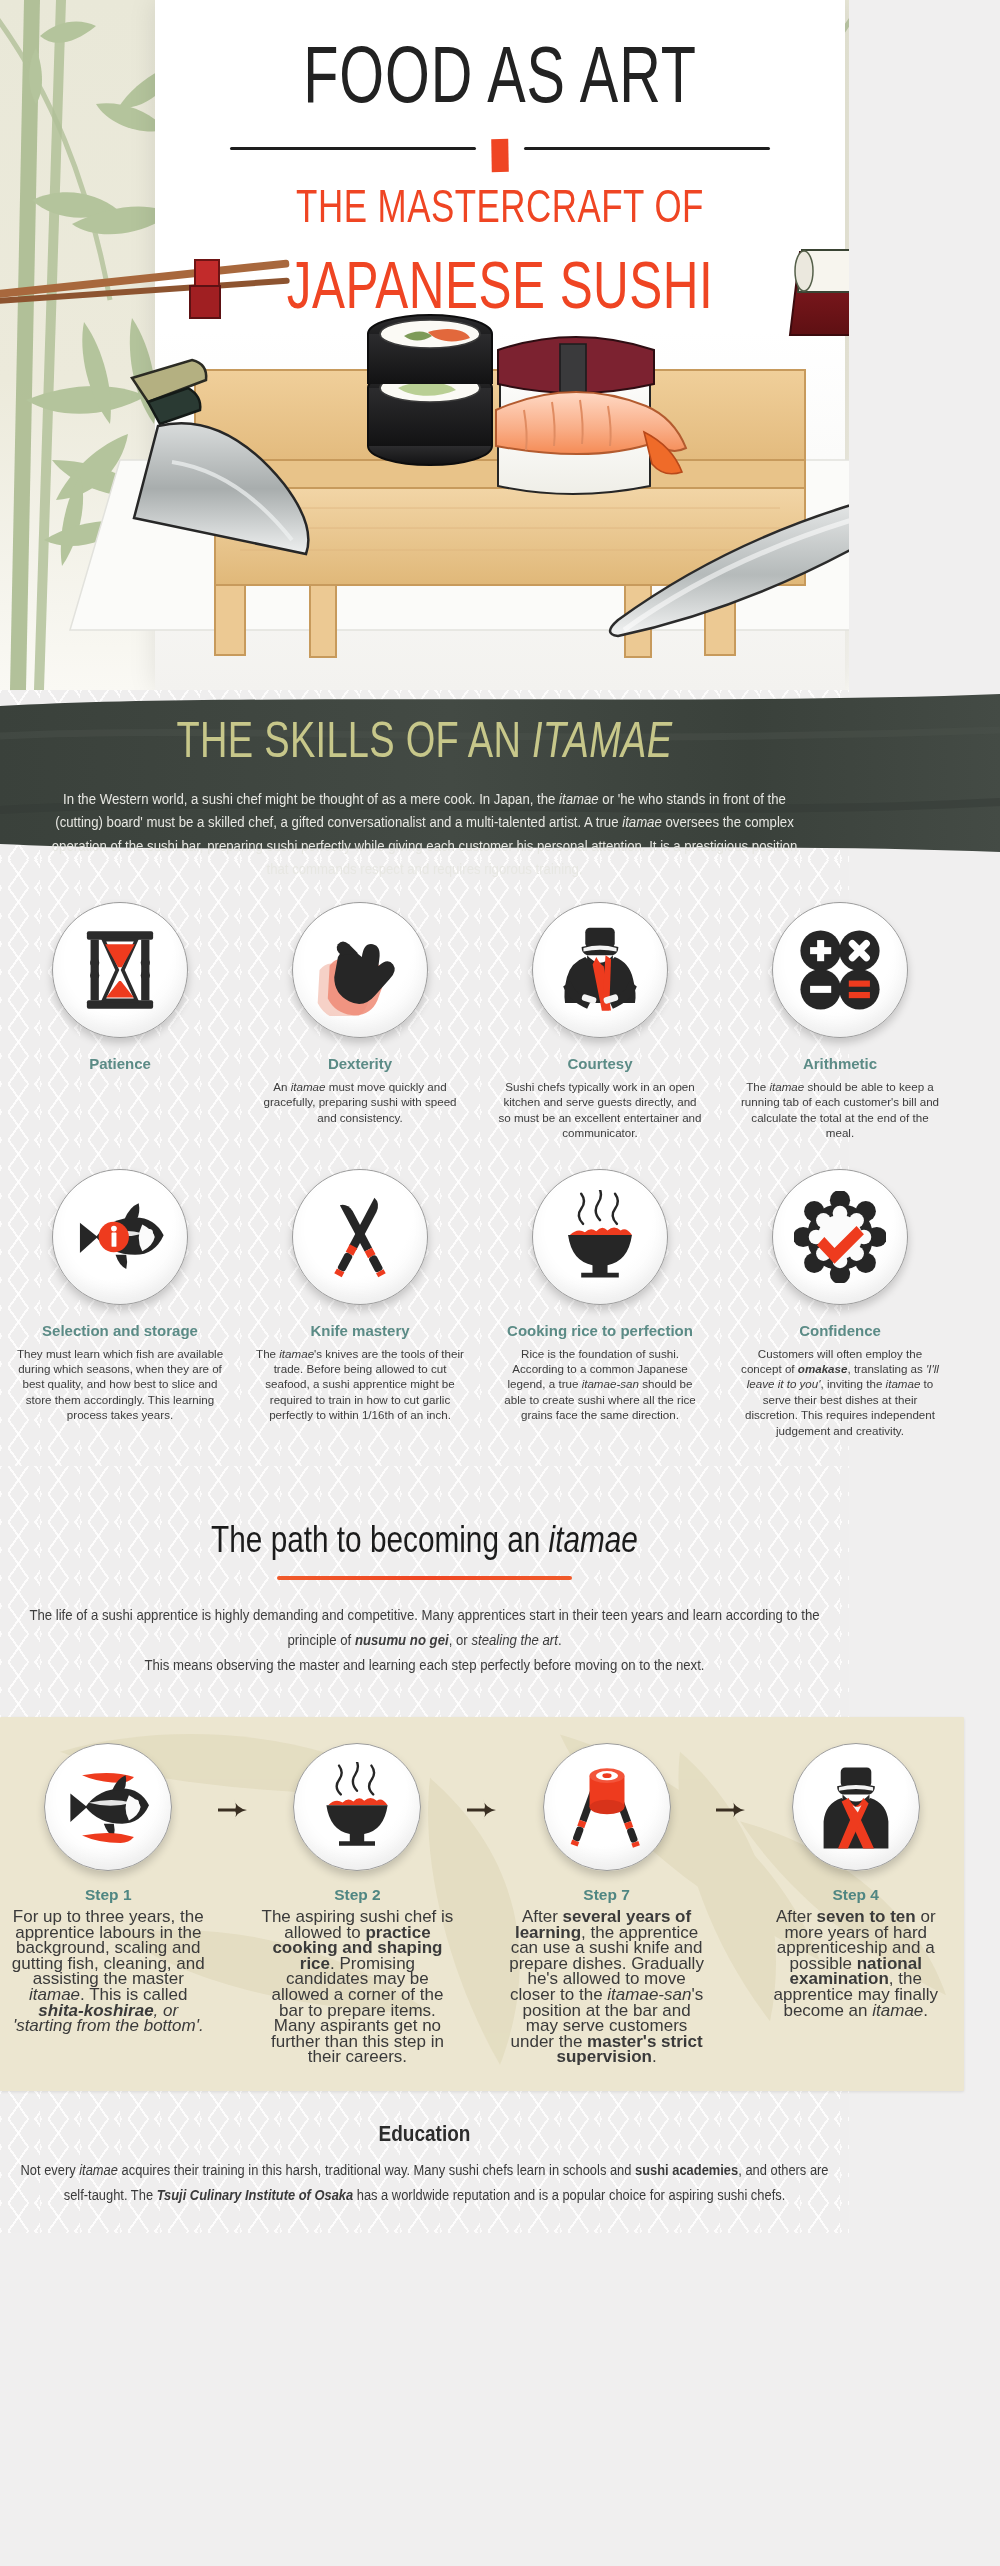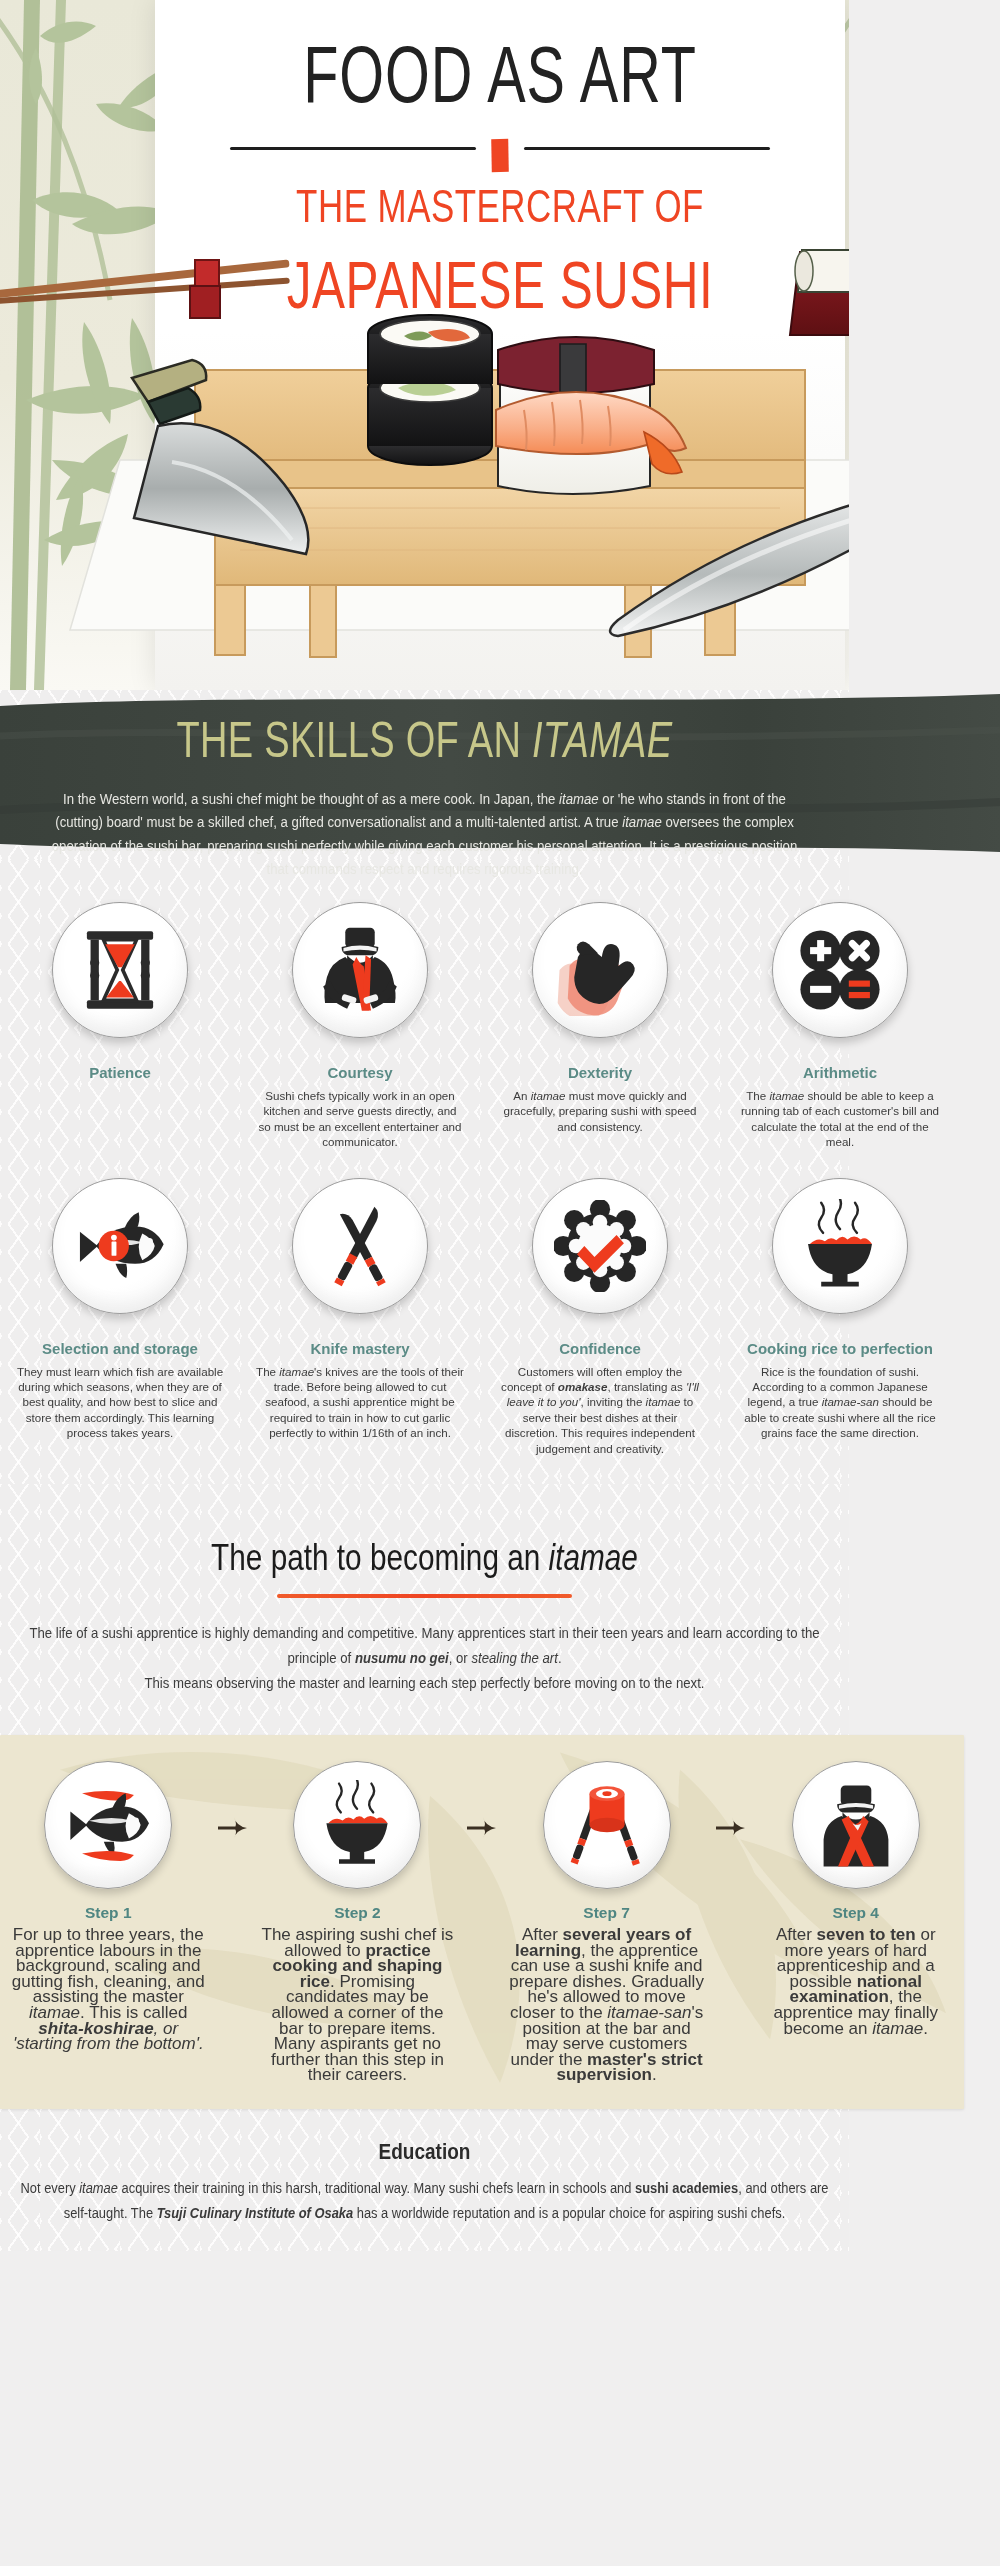--- a/index.html
+++ b/index.html
@@ -105,21 +105,21 @@
   .skill { width: 240px; padding: 0 16px; text-align: center; }
   .circle {
     width: 136px; height: 136px; border-radius: 50%; margin: 0 auto;
     background: radial-gradient(circle at 38% 30%, #ffffff 0%, #ffffff 55%, #f1f1f1 100%);
     border: 1px solid #9c9c9c;
     box-shadow: 0 5px 9px rgba(0,0,0,0.18), inset 0 -10px 16px rgba(0,0,0,0.045);
     display: flex; align-items: center; justify-content: center;
   }
   .circle svg { display: block; }
   .skill-title {
-    color: #5b8b86; font-weight: bold; font-size: 15px; margin-top: 26px; line-height: 18px;
+    color: #5b8b86; font-weight: bold; font-size: 15px; margin-top: 17px; line-height: 18px;
   }
   .skill-body {
     font-size: 11.6px; line-height: 15.4px; color: #3c3c3c; margin-top: 6px;
   }
   .skill-body i { font-style: italic; }
   .skill-body b { font-weight: bold; }
   .skill-row.second { margin-top: 28px; justify-content: center; }
 
   
   .path-sec { padding-top: 52px; }
@@ -412,54 +412,54 @@
             <path d="M34 22 L66 22 L52 47 L48 47 Z" fill="#ee3b1e"></path>
             <path d="M49 62 L51 62 L65 80 L35 80 Z" fill="#ee3b1e"></path>
           </svg>
         </div>
         <div class="skill-title">Patience</div>
       </div>
 
       <div class="skill">
         <div class="circle">
           <svg width="92" height="92" viewBox="0 0 100 100" aria-hidden="true">
+            <g transform="translate(-22,10)">
+              <path d="M28 40 q8 -10 18 -6 l22 16 q6 -14 16 -10 q8 4 4 16 l-8 22 q-8 18 -28 16 q-18 -2 -26 -18 Z" fill="#f3c2b4" opacity="0.75"></path>
+            </g>
+            <g transform="translate(-11,5)">
+              <path d="M28 40 q8 -10 18 -6 l22 16 q6 -14 16 -10 q8 4 4 16 l-8 22 q-8 18 -28 16 q-18 -2 -26 -18 Z" fill="#ef8a74" opacity="0.85"></path>
+            </g>
+            <g>
+              <path d="M26 36 q6 -12 16 -8 l10 8 q2 -16 12 -14 q9 2 7 16 l-1 8 q10 -10 16 -2 q5 7 -4 16 l-16 18 q-12 14 -28 6 q-16 -8 -16 -26 Z" fill="#262626"></path>
+              <path d="M30 34 q-8 -6 -4 -12 q5 -6 12 0 l10 10 Z" fill="#262626"></path>
+            </g>
+          </svg>
+        </div>
+        <div class="skill-title">Dexterity</div>
+        <div class="skill-body">An <i>itamae</i> must move quickly and gracefully, preparing sushi with speed and consistency.</div>
+      </div>
+
+      <div class="skill">
+        <div class="circle">
+          <svg width="92" height="92" viewBox="0 0 100 100" aria-hidden="true">
             <rect x="34" y="4" width="32" height="22" rx="5" fill="#262626"></rect>
             <path d="M30 25 q20 -6 40 0 q0 7 -6 9 l-28 0 q-6 -2 -6 -9Z" fill="#262626"></path>
             <path d="M32 26 q18 -5 36 0 l0 4 q-18 -4 -36 0Z" fill="#f3f3f3"></path>
             <path d="M36 34 q14 16 28 0 l0 6 q-14 14 -28 0Z" fill="#262626"></path>
             <path d="M34 36 q16 18 32 0 q16 6 20 24 q4 16 2 26 l-76 0 q-2 -12 2 -28 q4 -16 20 -22Z" fill="#262626"></path>
             <path d="M46 36 q4 8 8 10 l8 48 l-10 0 l-10 -50Z" fill="#ee3b1e"></path>
             <path d="M56 34 l6 4 l-2 56 l-8 0Z" fill="#ee3b1e"></path>
             <path d="M18 62 q6 16 22 22 l-4 8 q-20 -8 -26 -24Z" fill="#262626"></path>
             <path d="M82 62 q-6 16 -22 22 l4 8 q20 -8 26 -24Z" fill="#262626"></path>
             <rect x="30" y="78" width="16" height="7" rx="3" fill="#f3f3f3" transform="rotate(18 38 82)"></rect>
             <rect x="54" y="78" width="16" height="7" rx="3" fill="#f3f3f3" transform="rotate(-18 62 82)"></rect>
           </svg>
         </div>
         <div class="skill-title">Courtesy</div>
         <div class="skill-body">Sushi chefs typically work in an open kitchen and serve guests directly, and so must be an excellent entertainer and communicator.</div>
-      </div>
-
-      <div class="skill">
-        <div class="circle">
-          <svg width="92" height="92" viewBox="0 0 100 100" aria-hidden="true">
-            <g transform="translate(-22,10)">
-              <path d="M28 40 q8 -10 18 -6 l22 16 q6 -14 16 -10 q8 4 4 16 l-8 22 q-8 18 -28 16 q-18 -2 -26 -18 Z" fill="#f3c2b4" opacity="0.75"></path>
-            </g>
-            <g transform="translate(-11,5)">
-              <path d="M28 40 q8 -10 18 -6 l22 16 q6 -14 16 -10 q8 4 4 16 l-8 22 q-8 18 -28 16 q-18 -2 -26 -18 Z" fill="#ef8a74" opacity="0.85"></path>
-            </g>
-            <g>
-              <path d="M26 36 q6 -12 16 -8 l10 8 q2 -16 12 -14 q9 2 7 16 l-1 8 q10 -10 16 -2 q5 7 -4 16 l-16 18 q-12 14 -28 6 q-16 -8 -16 -26 Z" fill="#262626"></path>
-              <path d="M30 34 q-8 -6 -4 -12 q5 -6 12 0 l10 10 Z" fill="#262626"></path>
-            </g>
-          </svg>
-        </div>
-        <div class="skill-title">Dexterity</div>
-        <div class="skill-body">An <i>itamae</i> must move quickly and gracefully, preparing sushi with speed and consistency.</div>
       </div>
 
       <div class="skill">
         <div class="circle">
           <svg width="88" height="88" viewBox="0 0 100 100" aria-hidden="true">
             <circle cx="28" cy="28" r="23" fill="#262626"></circle>
             <circle cx="72" cy="28" r="23" fill="#262626"></circle>
             <circle cx="28" cy="72" r="23" fill="#262626"></circle>
             <circle cx="72" cy="72" r="23" fill="#262626"></circle>
             <rect x="16" y="24" width="24" height="8" fill="#fff"></rect>
@@ -515,20 +515,36 @@
               <rect x="47" y="92" width="9" height="5" fill="#ee3b1e"></rect>
             </g>
           </svg>
         </div>
         <div class="skill-title">Knife mastery</div>
         <div class="skill-body">The <i>itamae</i>'s knives are the tools of their trade. Before being allowed to cut seafood, a sushi apprentice might be required to train in how to cut garlic perfectly to within 1/16th of an inch.</div>
       </div>
 
       <div class="skill">
         <div class="circle">
+          <svg width="94" height="94" viewBox="0 0 100 100" aria-hidden="true">
+            <g fill="none" stroke="#262626" stroke-width="2.6" stroke-linecap="round">
+              <path d="M32 36 q-8 -8 -2 -16 q6 -8 0 -16"></path>
+              <path d="M50 32 q-8 -9 -2 -18 q6 -9 0 -18"></path>
+              <path d="M68 36 q-8 -8 -2 -16 q6 -8 0 -16"></path>
+            </g>
+            <path d="M18 48 q8 -8 16 -3 q6 -6 12 -1 q6 -7 12 -1 q7 -6 14 0 q6 -4 12 5 Z" fill="#ee3b1e"></path>
+            <path d="M16 48 l68 0 q-4 28 -26 32 l0 8 l12 0 l0 5 l-40 0 l0 -5 l12 0 l0 -8 q-22 -4 -26 -32Z" fill="#262626"></path>
+          </svg>
+        </div>
+        <div class="skill-title">Cooking rice to perfection</div>
+        <div class="skill-body">Rice is the foundation of sushi. According to a common Japanese legend, a true <i>itamae-san</i> should be able to create sushi where all the rice grains face the same direction.</div>
+      </div>
+
+      <div class="skill">
+        <div class="circle">
           <svg width="92" height="92" viewBox="0 0 100 100" aria-hidden="true">
             <g fill="#262626">
               <circle cx="50" cy="10" r="11"></circle>
                 <circle cx="78" cy="22" r="11"></circle>
                 <circle cx="90" cy="50" r="11"></circle>
               <circle cx="78" cy="78" r="11"></circle>
                 <circle cx="50" cy="90" r="11"></circle>
                 <circle cx="22" cy="78" r="11"></circle>
               <circle cx="10" cy="50" r="11"></circle>
                 <circle cx="22" cy="22" r="11"></circle>
@@ -543,36 +559,20 @@
                 <circle cx="32" cy="68" r="8"></circle>
               <circle cx="24" cy="50" r="8"></circle>
                 <circle cx="32" cy="32" r="8"></circle>
               <circle cx="50" cy="50" r="24"></circle>
             </g>
             <path d="M33 50 l11 12 l24 -24 l8 9 l-32 32 l-19 -20 Z" fill="#ee3b1e"></path>
           </svg>
         </div>
         <div class="skill-title">Confidence</div>
         <div class="skill-body">Customers will often employ the concept of <b><i>omakase</i></b>, translating as <i>'I'll leave it to you'</i>, inviting the <i>itamae</i> to serve their best dishes at their discretion. This requires independent judgement and creativity.</div>
-      </div>
-
-      <div class="skill">
-        <div class="circle">
-          <svg width="94" height="94" viewBox="0 0 100 100" aria-hidden="true">
-            <g fill="none" stroke="#262626" stroke-width="2.6" stroke-linecap="round">
-              <path d="M32 36 q-8 -8 -2 -16 q6 -8 0 -16"></path>
-              <path d="M50 32 q-8 -9 -2 -18 q6 -9 0 -18"></path>
-              <path d="M68 36 q-8 -8 -2 -16 q6 -8 0 -16"></path>
-            </g>
-            <path d="M18 48 q8 -8 16 -3 q6 -6 12 -1 q6 -7 12 -1 q7 -6 14 0 q6 -4 12 5 Z" fill="#ee3b1e"></path>
-            <path d="M16 48 l68 0 q-4 28 -26 32 l0 8 l12 0 l0 5 l-40 0 l0 -5 l12 0 l0 -8 q-22 -4 -26 -32Z" fill="#262626"></path>
-          </svg>
-        </div>
-        <div class="skill-title">Cooking rice to perfection</div>
-        <div class="skill-body">Rice is the foundation of sushi. According to a common Japanese legend, a true <i>itamae-san</i> should be able to create sushi where all the rice grains face the same direction.</div>
       </div>
     </div>
   </section>
 
   <section class="path-sec chevron-bg">
     <h2 class="path-title"><span>The path to becoming an </span><i>itamae</i></h2>
     <div class="path-underline"></div>
     <p class="path-text">The life of a sushi apprentice is highly demanding and competitive. Many apprentices start in their teen years and learn according to the principle of <b><i>nusumu no gei</i></b>, or <i>stealing the art</i>.<br>This means observing the master and learning each step perfectly before moving on to the next.</p>
 
     <div class="steps-panel">

